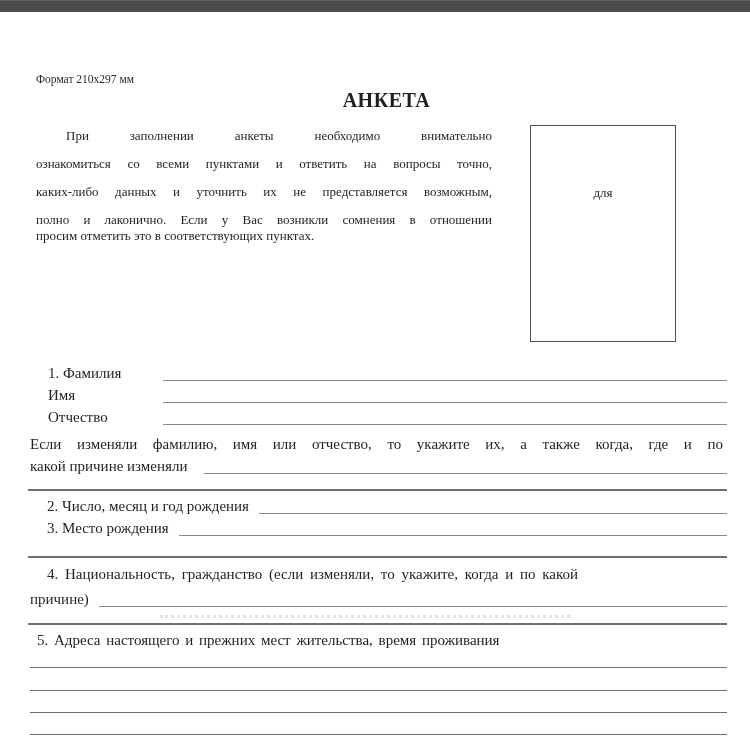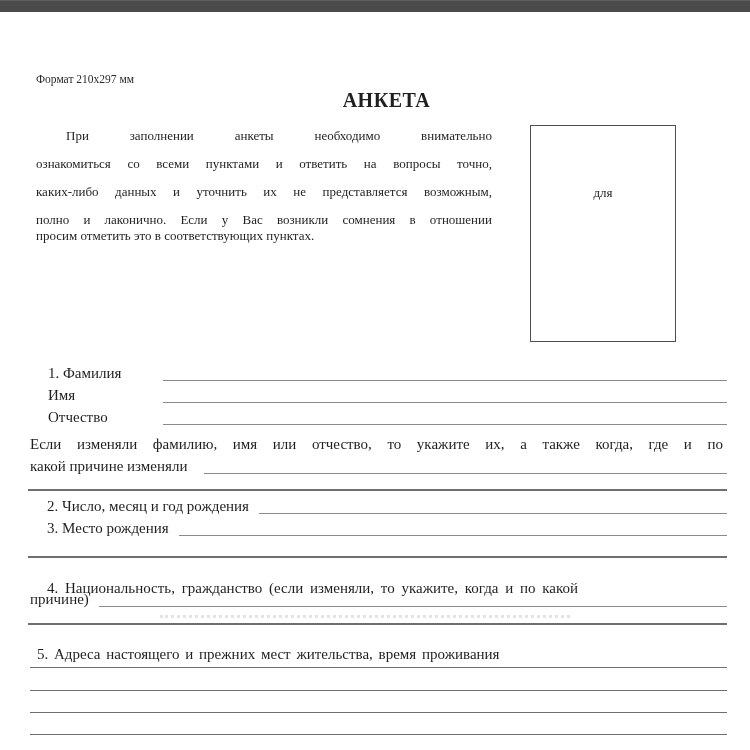--- a/index.html
+++ b/index.html
@@ -51,21 +51,20 @@
   }
   .row .fill {
     flex: 1 1 auto;
     border-bottom: 1px solid #8a8a8a;
     margin: 0 0 1px 10px;
   }
   .fio-label { display: inline-block; width: 105px; flex: 0 0 105px; }
   .plain-line {
     position: absolute; font-size: 15px; line-height: 18px;
     white-space: nowrap;
-    margin-top: 14px;
   }
   .note1 {
     position: absolute; left: 30px; right: 27px; top: 435px;
     font-size: 15px; line-height: 18px;
     text-align: justify; text-align-last: justify;
   }
   .divider {
     position: absolute; left: 28px; right: 23px; height: 0;
     border-top: 2px solid #6f6f6f;
   }

